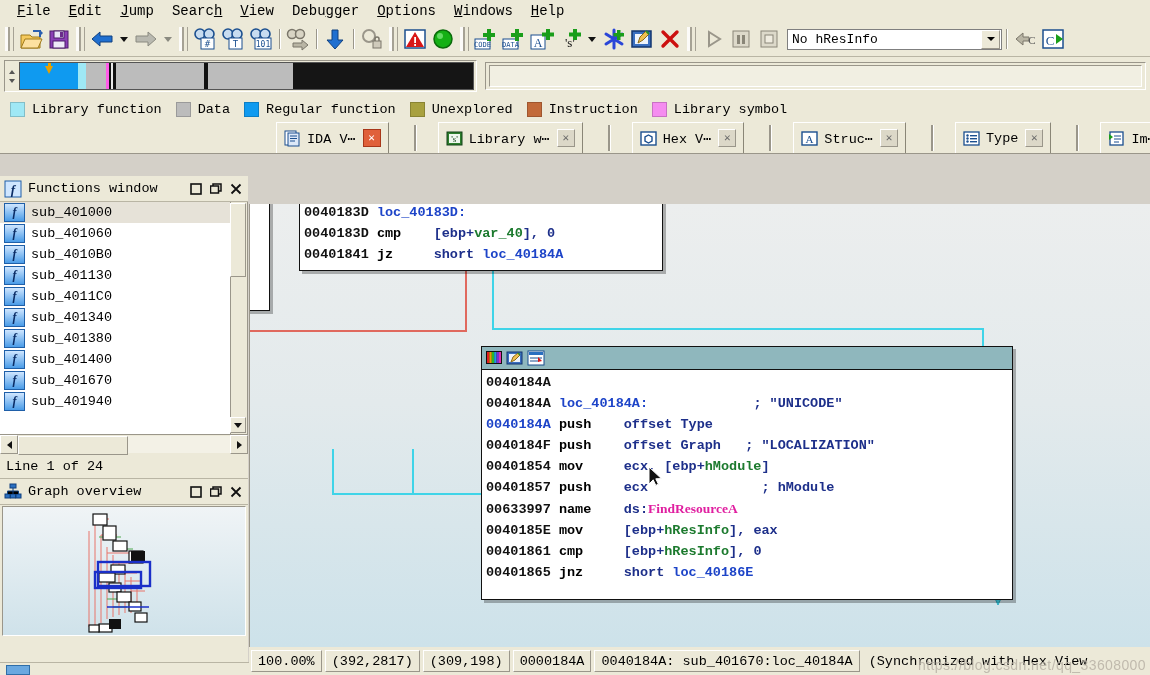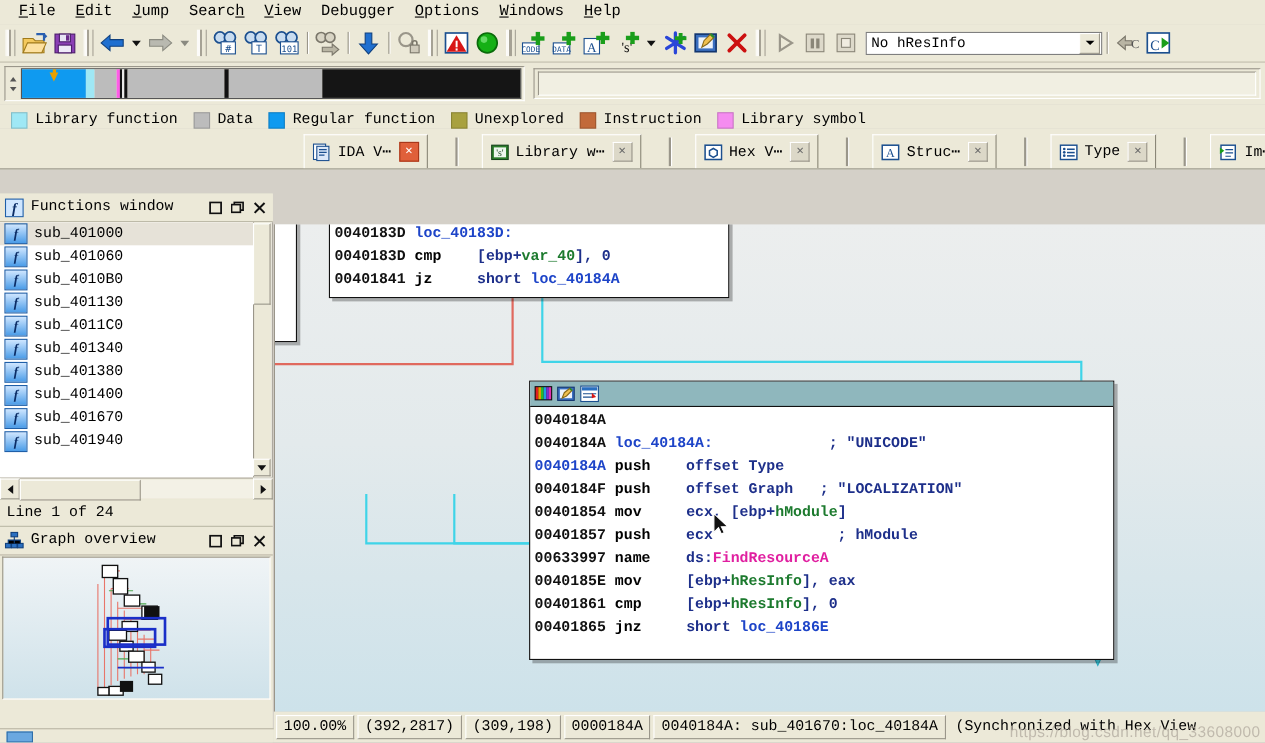--- a/index.html
+++ b/index.html
@@ -159,21 +159,21 @@
   .node{position:absolute;background:#fff;border:1px solid #111;box-shadow:3px 3px 0 rgba(0,0,0,.28);}
   .nodehdr{height:22px;background:#8fb7bd;display:flex;align-items:center;padding-left:3px;border-bottom:1px solid #111;}
   .nodehdr .nh{width:18px;height:18px;margin-right:3px;}
   .code{padding:2px 4px 3px 4px;font-size:13.5px;line-height:21px;white-space:pre;}
   .ea{color:#111;font-weight:bold;}
   .ea.hl{color:#1d44c8;font-weight:bold;}
   .mn{color:#000;font-weight:bold;}
   .loc{color:#1d44c8;font-weight:bold;}
   .op{color:#1d2f8a;font-weight:bold;}
   .var{color:#1c7a2e;font-weight:bold;}
-  .api{color:#e01fa0;font-weight:bold;}
+  .api{color:#e01fa0;font-weight:bold;font-family:Liberation Serif, serif;}
   .cmt{color:#1d2f8a;font-weight:bold;}
 
   .cursor-arrow{position:absolute;width:14px;height:20px;pointer-events:none;}
 
   
   .statusbar{
     position:absolute;left:249px;top:443px;width:901px;height:28px;
     background:#ece9d8;display:flex;align-items:center;padding-left:2px;
   }
   .sbcell{

